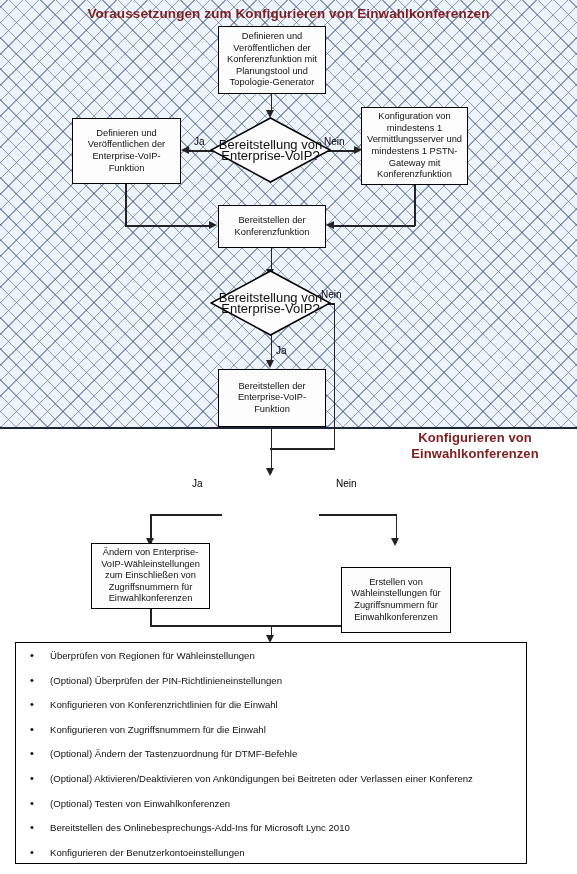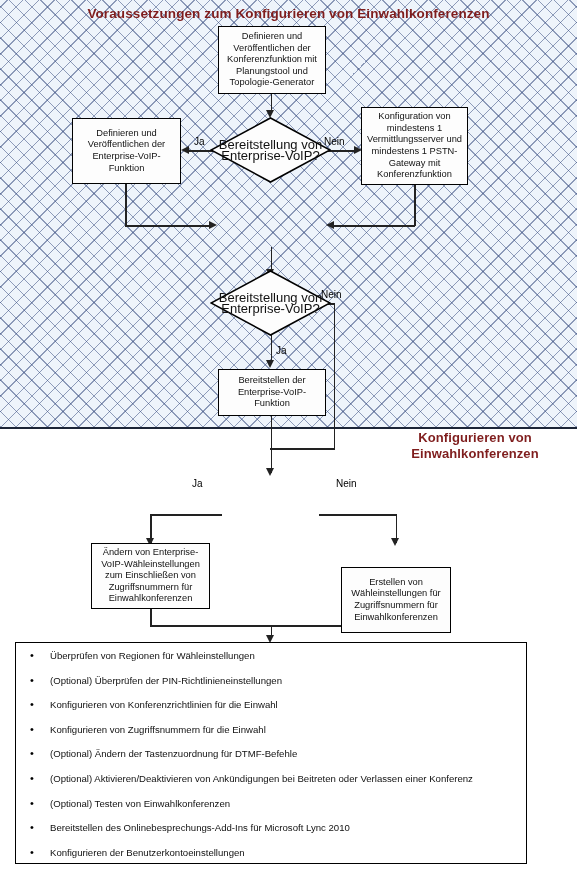--- a/index.html
+++ b/index.html
@@ -219,22 +219,25 @@
   </div>
 
   <div class="node" style="left:72px; top:118px; width:109px; height:66px;">
     <span>Definieren und Veröffentlichen der Enterprise-VoIP-Funktion</span>
   </div>
 
   <div class="node" style="left:361px; top:107px; width:107px; height:78px;">
     <span>Konfiguration von mindestens 1 Vermittlungsserver und mindestens 1 PSTN-Gateway mit Konferenzfunktion</span>
   </div>
 
-
-  <div class="node" style="left:218px; top:369px; width:108px; height:47px;align-items:center;">
+  <div class="node" style="left:218px; top:205px; width:108px; height:43px;">
+    <span>Bereitstellen der Konferenzfunktion</span>
+  </div>
+
+  <div class="node" style="left:218px; top:369px; width:108px; height:58px;align-items:center;">
     <span>Bereitstellen der Enterprise-VoIP-Funktion</span>
   </div>
 
   <div class="node" style="left:91px; top:543px; width:119px; height:66px;">
     <span>Ändern von Enterprise-VoIP-Wähleinstellungen zum Einschließen von Zugriffsnummern für Einwahlkonferenzen</span>
   </div>
 
   <div class="node" style="left:341px; top:543px; width:110px; height:66px;margin-top:24px;">
     <span>Erstellen von Wähleinstellungen für Zugriffsnummern für Einwahlkonferenzen</span>
   </div>

